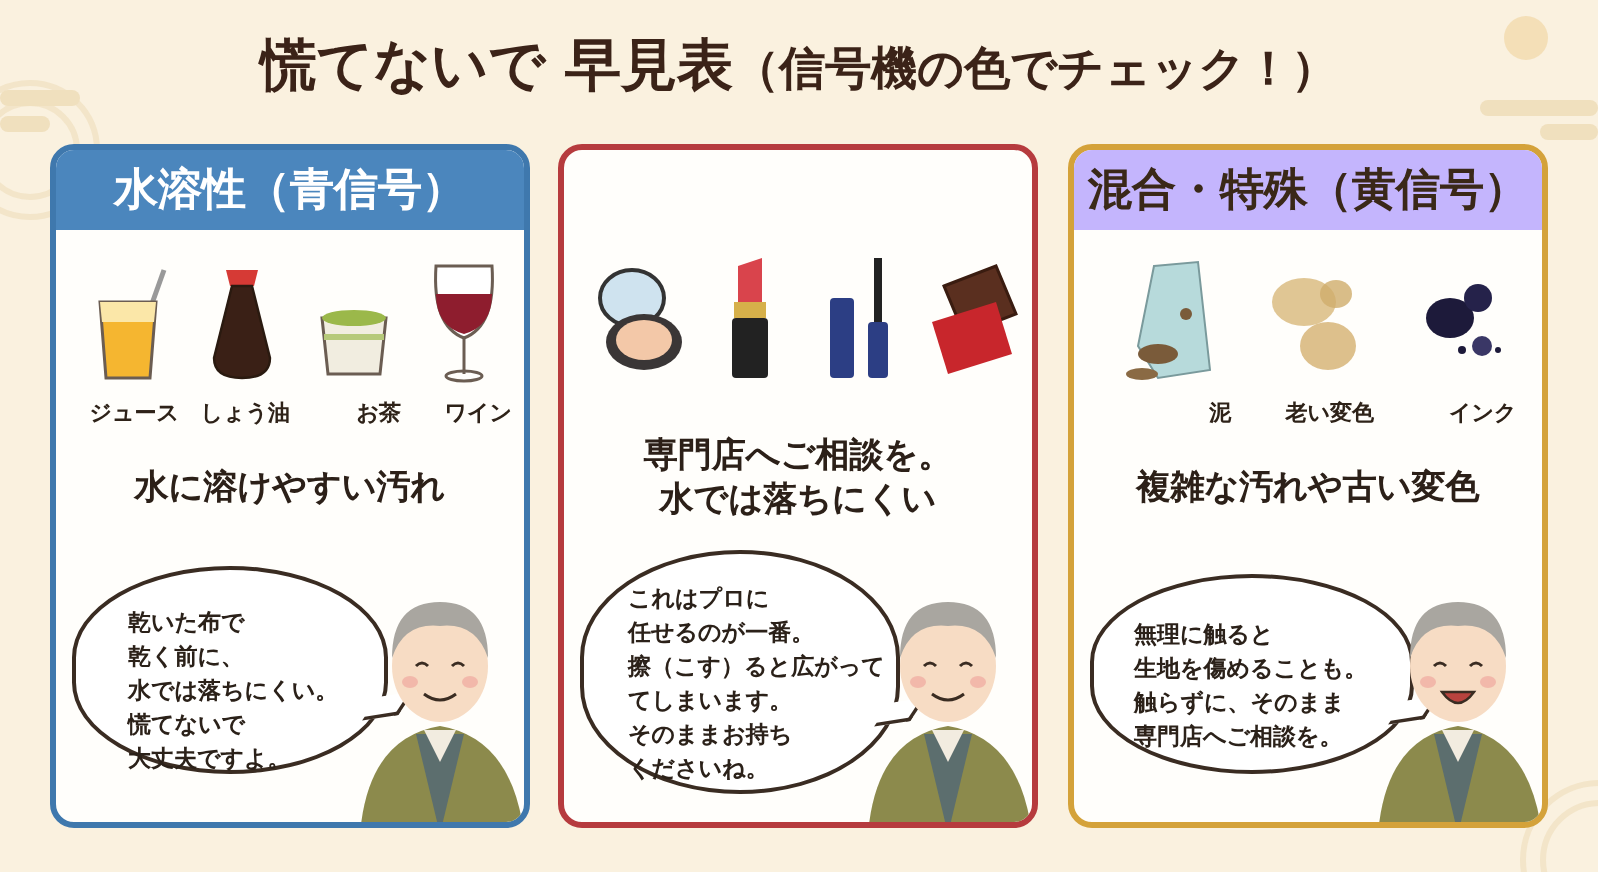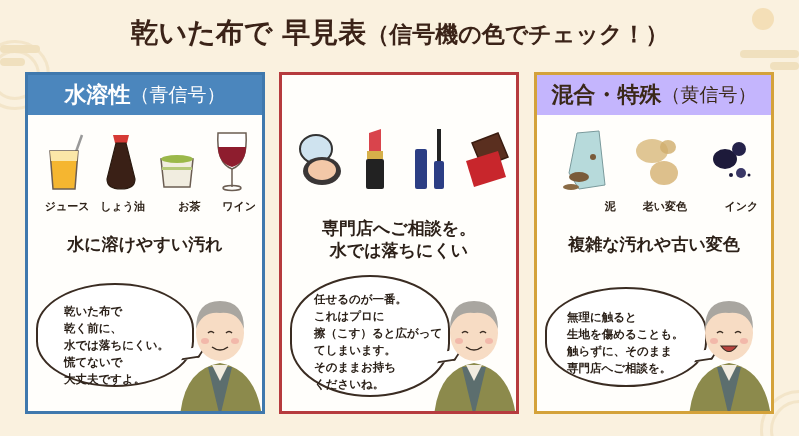--- a/index.html
+++ b/index.html
@@ -24,33 +24,33 @@
     font-size: 28px; font-weight: bold; color: #3b2318; letter-spacing: 0px;
     white-space: nowrap;
   }
   .title .sub { font-size: 23px; }
   .plum {
     position: absolute; left: 752px; top: 8px; width: 22px; height: 22px;
     border-radius: 50%; background: #f3ddb2; opacity: .9;
   }
   .panel {
     position: absolute; top: 72px; width: 240px; height: 342px;
-    border: 3px solid; border-radius: 0; background: #fffefb; overflow: hidden;
+    border: 3px solid; border-radius: 12px; background: #fffefb; overflow: hidden;
   }
   .panel.blue { left: 25px; border-color: #3f78ad; }
   .panel.red { left: 279px; border-color: #b63b3e; }
   .panel.yellow { left: 534px; border-color: #d4a23a; }
   .panel-header {
     height: 40px; display: flex; align-items: center; justify-content: center;
     font-size: 22px; font-weight: bold; white-space: nowrap;
   }
   .blue .panel-header { background: #4b86bd; color: #ffffff; }
   .red .panel-header { background: #d9524f; color: #ffffff; }
   .yellow .panel-header { background: #c4b5fd; color: #3a2818; }
-  .panel-header .paren { font-size: 19px; font-weight: normal; }
+  .panel-header .paren { font-size: 22px; font-weight: bold; }
   .items {
     position: absolute; top: 54px; left: 0; width: 100%;
     display: flex; justify-content: space-around; padding: 0 6px;
   }
   .item { display: flex; flex-direction: column; align-items: flex-end; width: 56px; }
   .item .pic { width: 48px; height: 64px; position: relative; }
   .item .lbl { margin-top: 6px; font-size: 11px; font-weight: bold; color: #2e2218; white-space: nowrap; }
   .desc {
     position: absolute; left: 0; width: 100%; text-align: center;
     font-size: 17px; font-weight: bold; color: #2c2018; line-height: 22px;
@@ -83,21 +83,21 @@
 <div class="bg-wave" style="left:-10px;top:50px;width:50px;height:50px;"></div>
 <div class="bg-cloud" style="left:0;top:45px;width:40px;"></div>
 <div class="bg-cloud" style="left:0;top:58px;width:25px;"></div>
 <div class="bg-wave" style="left:760px;top:390px;width:80px;height:80px;"></div>
 <div class="bg-wave" style="left:770px;top:400px;width:60px;height:60px;"></div>
 <div class="bg-cloud" style="left:740px;top:50px;width:59px;"></div>
 <div class="bg-cloud" style="left:770px;top:62px;width:29px;"></div>
 <div class="plum"></div>
 
 <h1 class="title">
-  <span>乾いた布で 早見表</span><span class="sub">（信号機の色でチェック！）</span>
+  <span>慌てないで 早見表</span><span class="sub">（信号機の色でチェック！）</span>
 </h1>
 
 <section class="panel blue">
   <div class="panel-header">
     <span>水溶性</span>
       <span class="paren">（青信号）</span>
   </div>
   <div class="items">
     <div class="item">
       <svg class="pic" viewBox="0 0 48 64">
@@ -188,22 +188,22 @@
         <path d="M4 34 L36 24 L44 50 L12 60 Z" fill="#c8262c"></path>
       </svg>
       <span class="lbl"></span>
     </div>
   </div>
   <div class="desc">
     <span class="line">専門店へご相談を。</span>
     <span class="line">水では落ちにくい</span>
   </div>
   <div class="bubble" style="width:160px;padding-left:22px;">
+    <span class="line">これはプロに</span>
     <span class="line">任せるのが一番。</span>
-    <span class="line">これはプロに</span>
     <span class="line">擦（こす）ると広がって</span>
     <span class="line">てしまいます。</span>
     <span class="line">そのままお持ち</span>
     <span class="line">くださいね。</span>
   </div>
   <svg class="elder" viewBox="0 0 92 128">
     <path d="M6 128 Q10 80 46 74 Q82 80 88 128 Z" fill="#8c8a4c"></path>
     <path d="M34 78 L46 128 L58 78 Z" fill="#5c6e6e"></path>
     <path d="M38 76 L46 92 L54 76 Z" fill="#f2ece0"></path>
     <ellipse cx="46" cy="44" rx="24" ry="28" fill="#f7dcc4"></ellipse>

